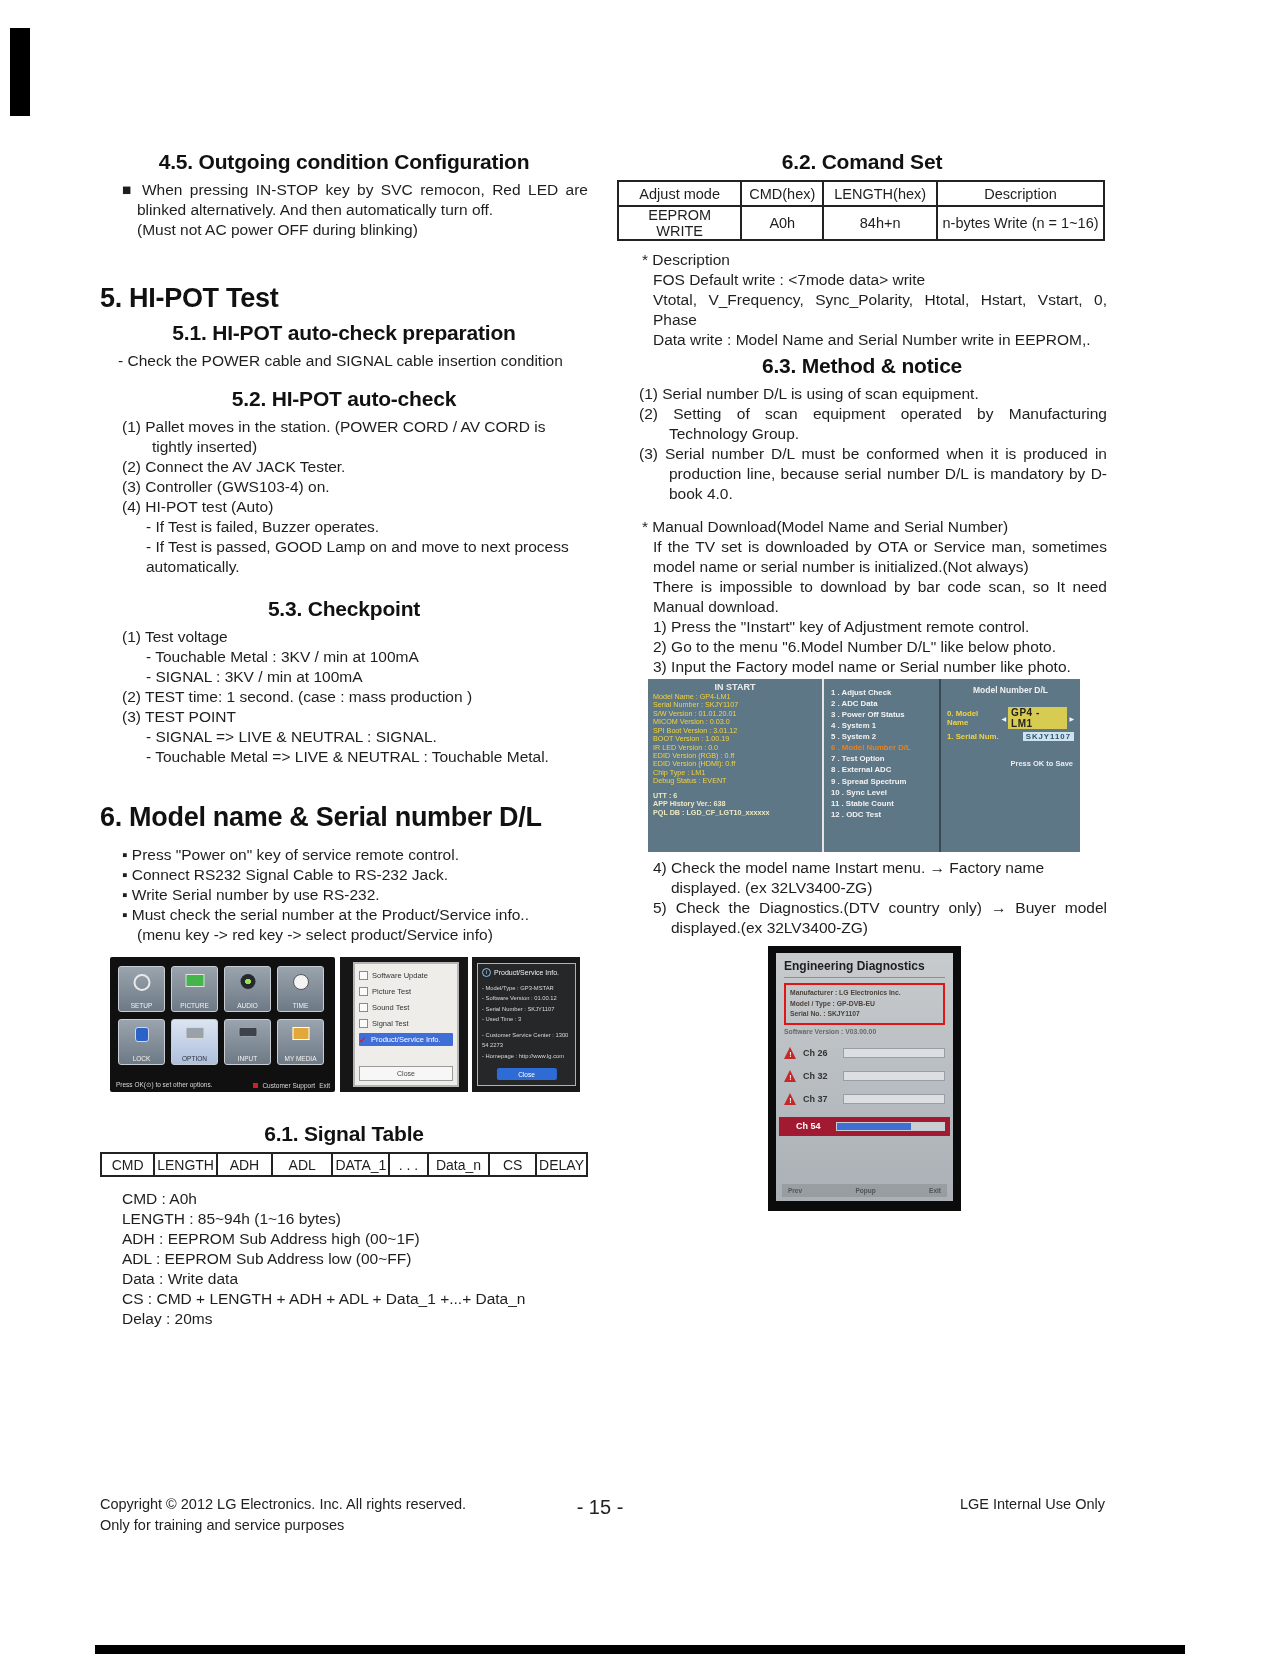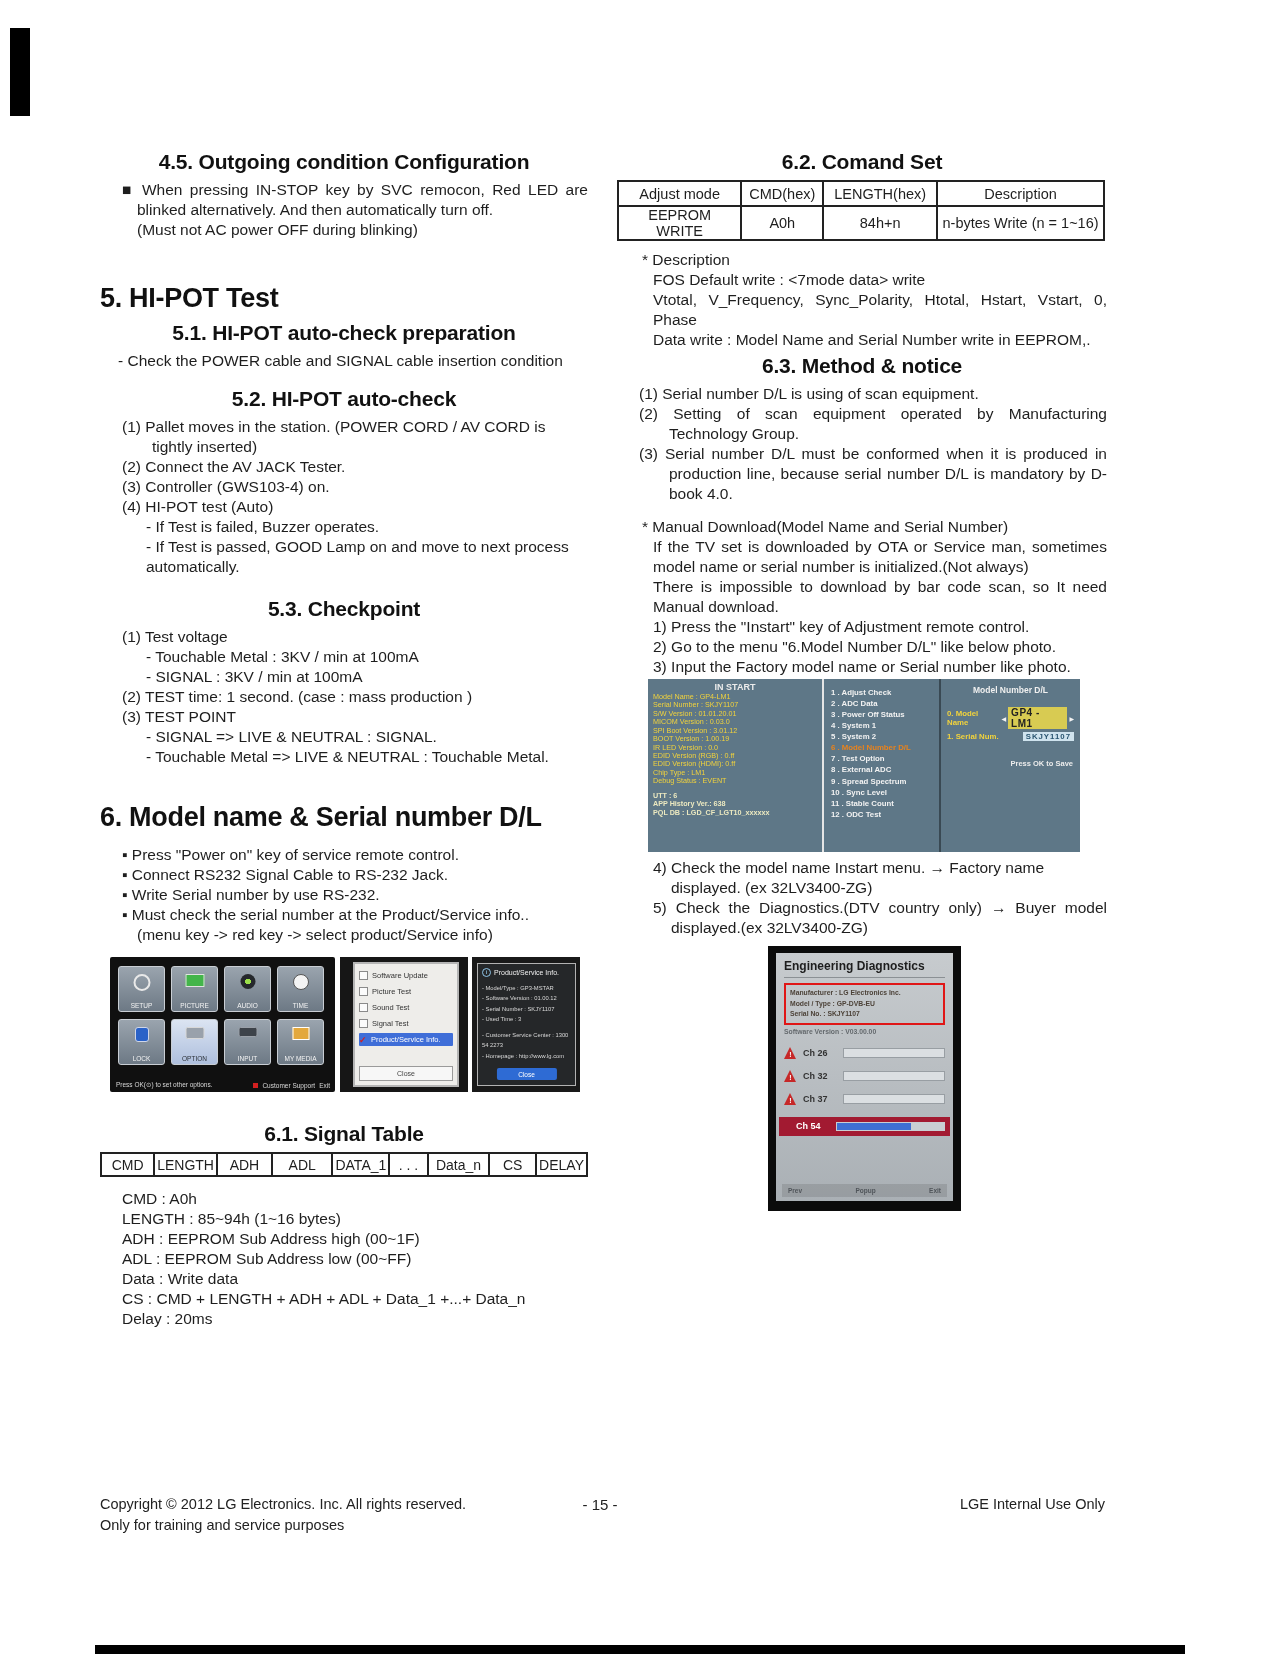--- a/index.html
+++ b/index.html
@@ -118,21 +118,21 @@
   .ch54{display:flex;align-items:center;gap:6px;height:19px;margin:10px -5px 0;padding:0 5px;
         background:#a21a31;}
   .ch54 .chlabel{color:#fff;margin-left:12px;}
   .bar54{flex:1;height:9px;background:#c9ced2;position:relative;}
   .bar54 .fill{position:absolute;left:1px;top:1px;height:7px;width:68%;background:#3f6fd2;}
   .dfoot{position:absolute;left:6px;right:6px;bottom:4px;height:13px;background:rgba(20,20,20,0.12);
          display:flex;justify-content:space-between;align-items:center;padding:0 6px;
          font-size:6.5px;color:#50555a;font-weight:bold;}
 
   .footer-l{left:100px;top:1494px;width:520px;font-size:14.5px;line-height:1.45;color:#222;}
-  .footer-c{left:500px;top:1496px;width:200px;text-align:center;font-size:15px;color:#222;}
+  .footer-c{left:500px;top:1496px;width:200px;text-align:center;font-size:20px;color:#222;}
   .footer-r{left:705px;top:1496px;width:400px;text-align:right;font-size:14.5px;color:#222;}
 </style>
 </head>
 <body>
 
 <div class="page">
 
   <div class="abs artifact" style="left:10px;top:28px;width:20px;height:88px;"></div>
   <div class="abs artifact" style="left:95px;top:1645px;width:1090px;height:9px;"></div>
 

